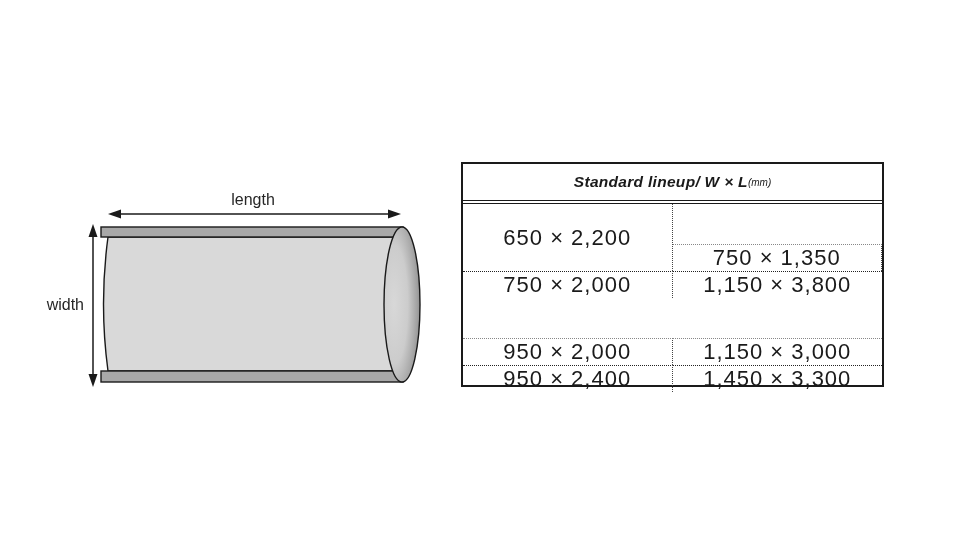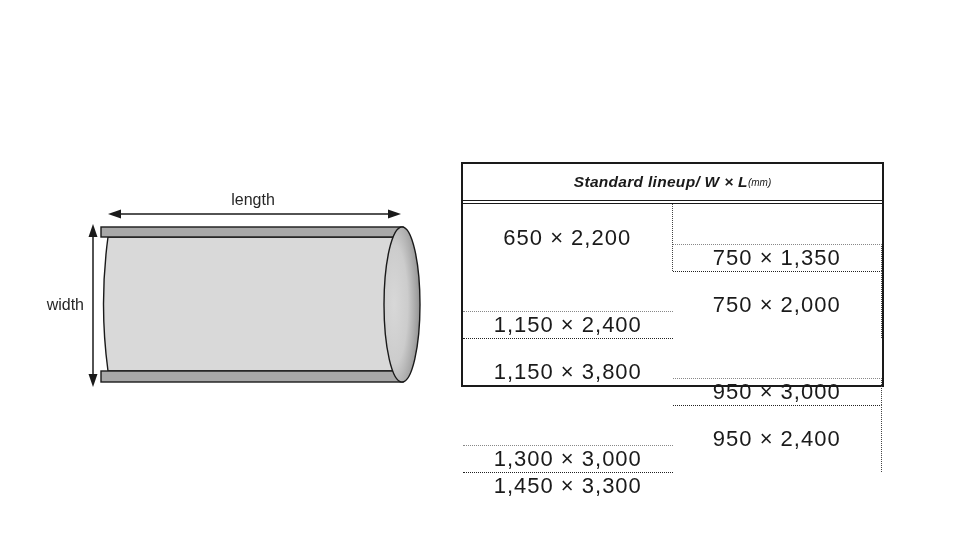--- a/index.html
+++ b/index.html
@@ -116,23 +116,22 @@
 
   <div class="lineup-table">
     <div class="lineup-thead">
       <span class="th-main">Standard lineup</span>
       <span class="th-formula">/ W × L</span>
       <span class="th-unit">(mm)</span>
     </div>
     <div class="lineup-tbody">
       <div class="cell col-left">650 × 2,200</div>
       <div class="cell col-left sep-a">750 × 1,350</div>
-      <div class="cell sep-a">1,150 × 2,400</div>
       <div class="cell col-left sep-b">750 × 2,000</div>
       <div class="cell sep-b">1,150 × 3,800</div>
-      <div class="cell col-left sep-a">950 × 3,000</div>
-      <div class="cell sep-a">1,300 × 3,000</div>
+      <div class="cell col-left sep-a">950 × 2,000</div>
+      <div class="cell sep-a">1,150 × 3,000</div>
       <div class="cell col-left sep-b">950 × 2,400</div>
       <div class="cell sep-b">1,450 × 3,300</div>
     </div>
   </div>
 
 </div>
 
 </body></html>

